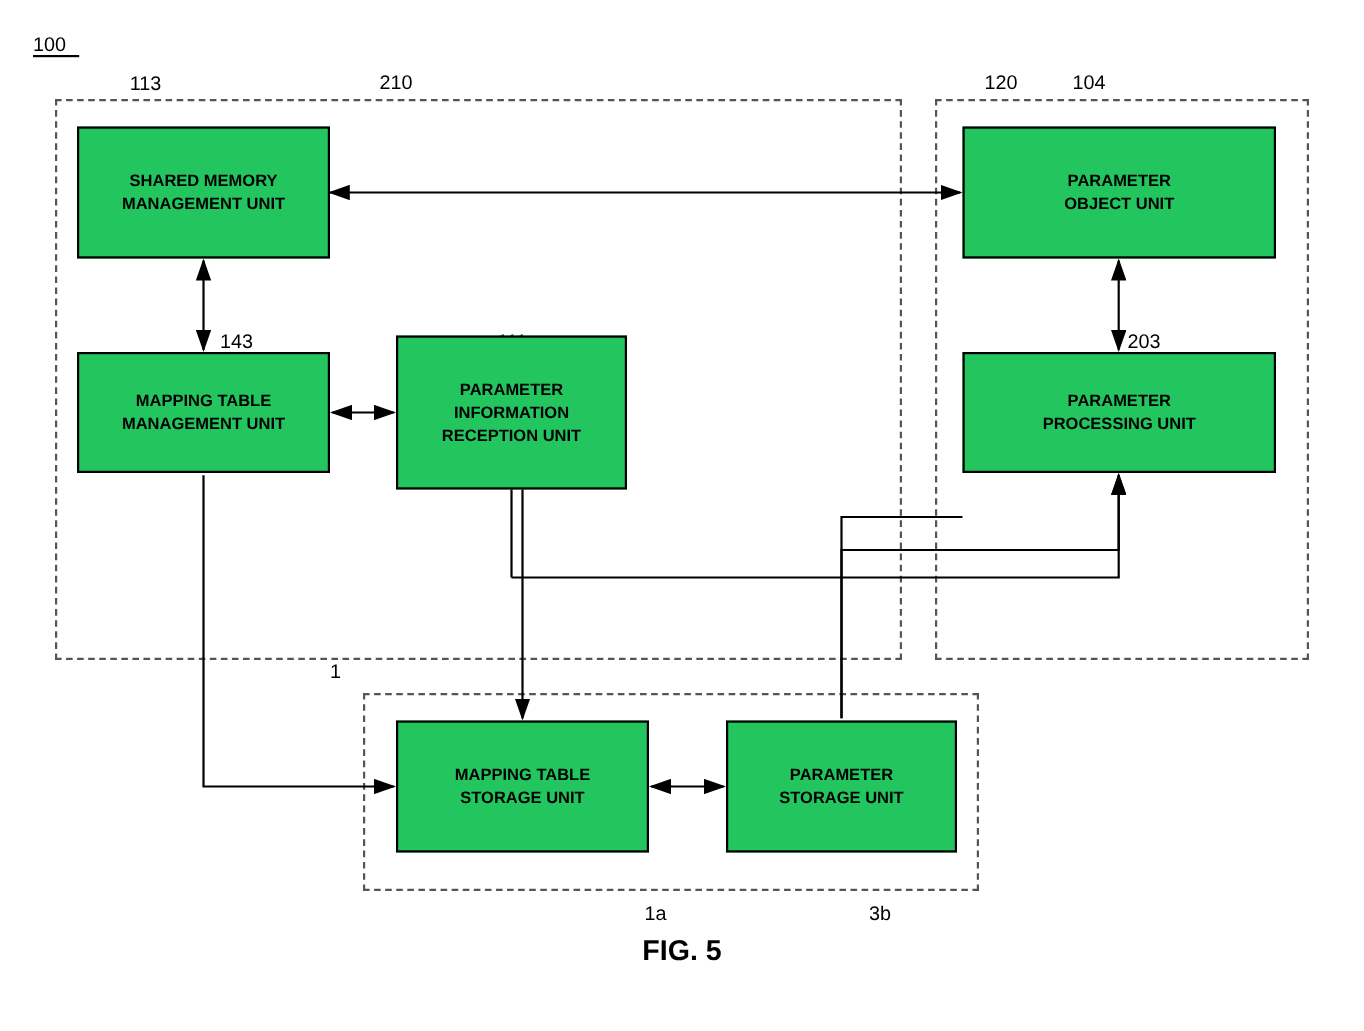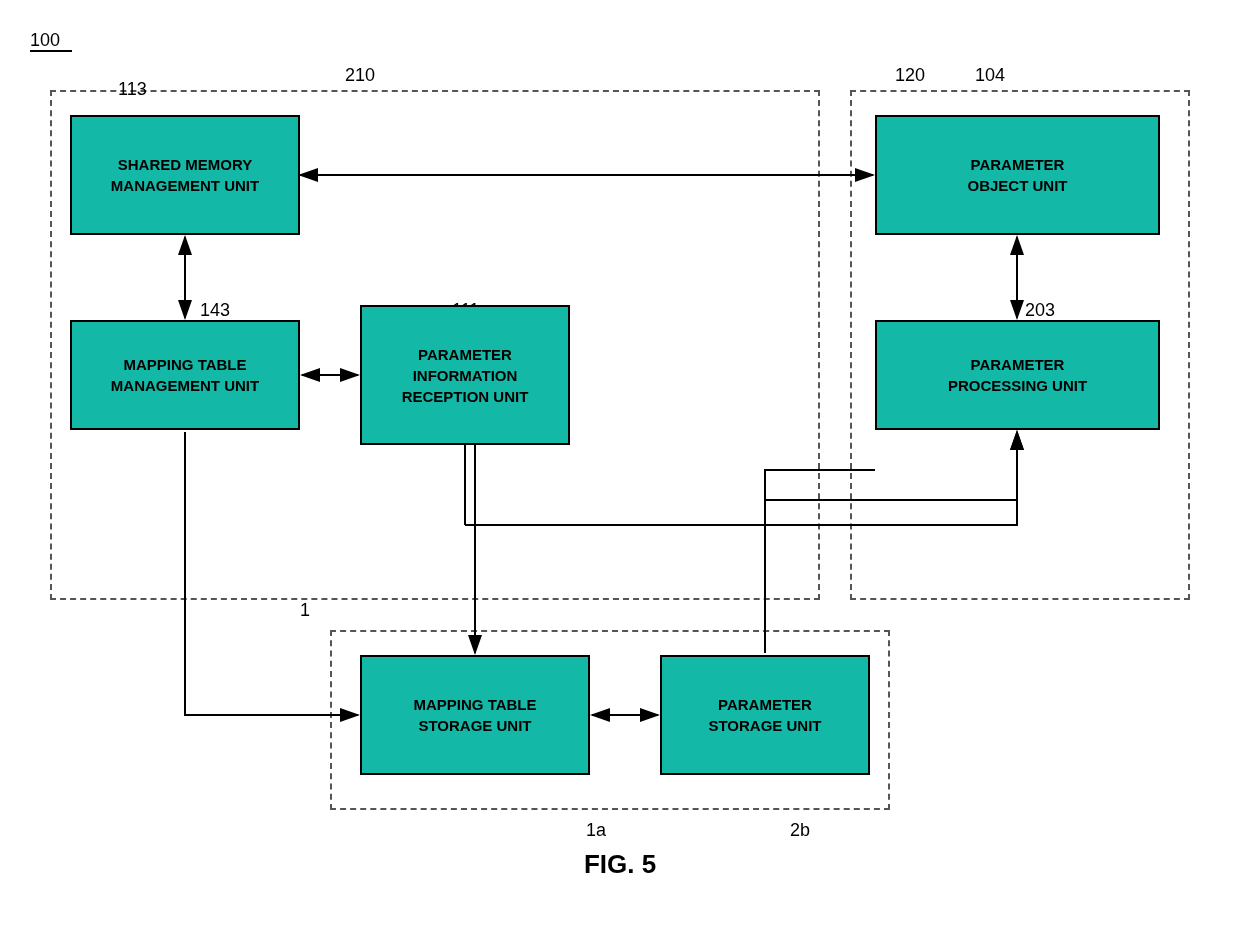--- a/index.html
+++ b/index.html
@@ -35,21 +35,21 @@
       position: absolute;
       font-size: 18px;
       font-family: Arial, sans-serif;
       color: #000;
     }
 
     
     .box {
       position: absolute;
       border: 2.5px solid #000;
-      background: #14b8a6;
+      background: #22c55e;
       display: flex;
       align-items: center;
       justify-content: center;
       text-align: center;
       font-size: 15px;
       font-weight: bold;
       font-family: Arial, sans-serif;
       line-height: 1.4;
       padding: 8px;
     }
@@ -84,31 +84,31 @@
 
   <div class="dashed-box" style="top:70px; left:830px; width:340px; height:510px;"></div>
 
   <div class="dashed-box" style="top:610px; left:310px; width:560px; height:180px;"></div>
 
   <div class="ref-label" style="top:45px; left:325px;">210</div>
   <div class="ref-label" style="top:45px; left:875px;">120</div>
   <div class="ref-label" style="top:45px; left:955px;">104</div>
   <div class="ref-label" style="top:580px; left:280px;">1</div>
 
-  <div class="ref-label" style="top:59px; left:98px;">113</div>
+  <div class="ref-label" style="top:46px; left:98px;">113</div>
 
   <div class="ref-label" style="top:280px; left:180px;">143</div>
 
   <div class="ref-label" style="top:280px; left:432px;">111</div>
 
   <div class="ref-label" style="top:280px; left:1005px;">203</div>
 
   <div class="ref-label" style="top:800px; left:530px;margin-left:36px;">1a</div>
 
-  <div class="ref-label" style="top:800px; left:770px;">2b</div>
+  <div class="ref-label" style="top:800px; left:770px;">3b</div>
 
   <div class="box" style="top:95px; left:50px; width:230px; height:120px;">
     <span>SHARED MEMORY<br>MANAGEMENT UNIT</span>
   </div>
 
   <div class="box" style="top:300px; left:50px; width:230px; height:110px;">
     <span>MAPPING TABLE<br>MANAGEMENT UNIT</span>
   </div>
 
   <div class="box" style="top:285px; left:340px; width:210px; height:140px;">

